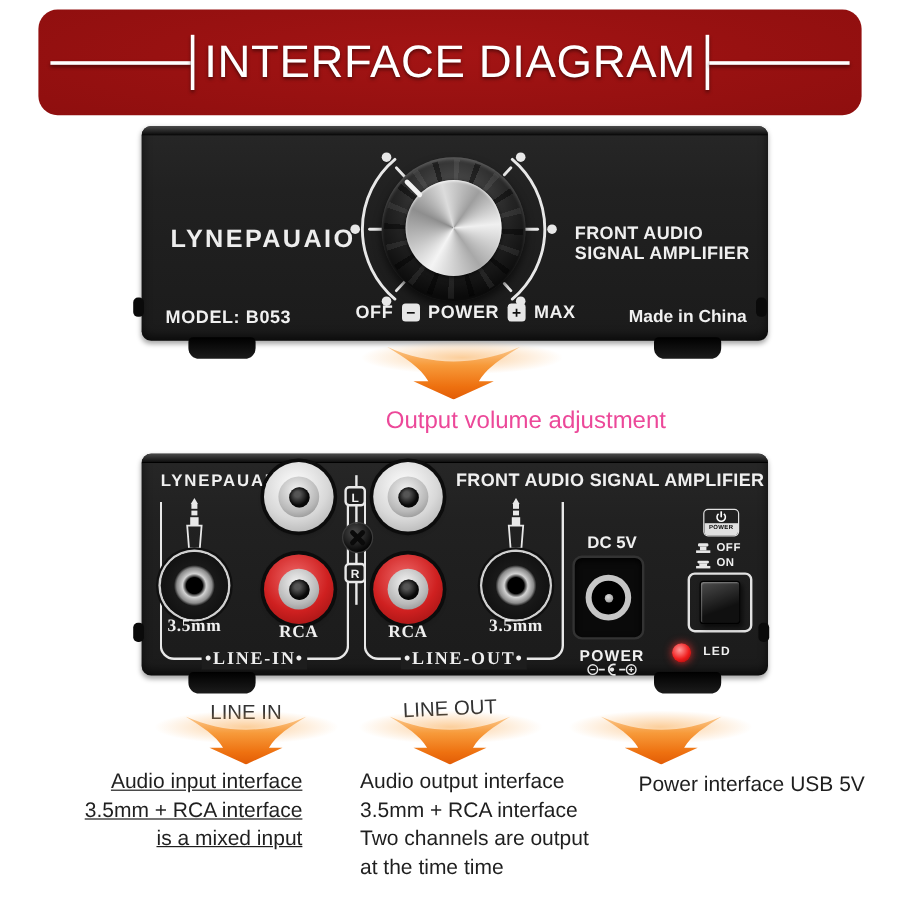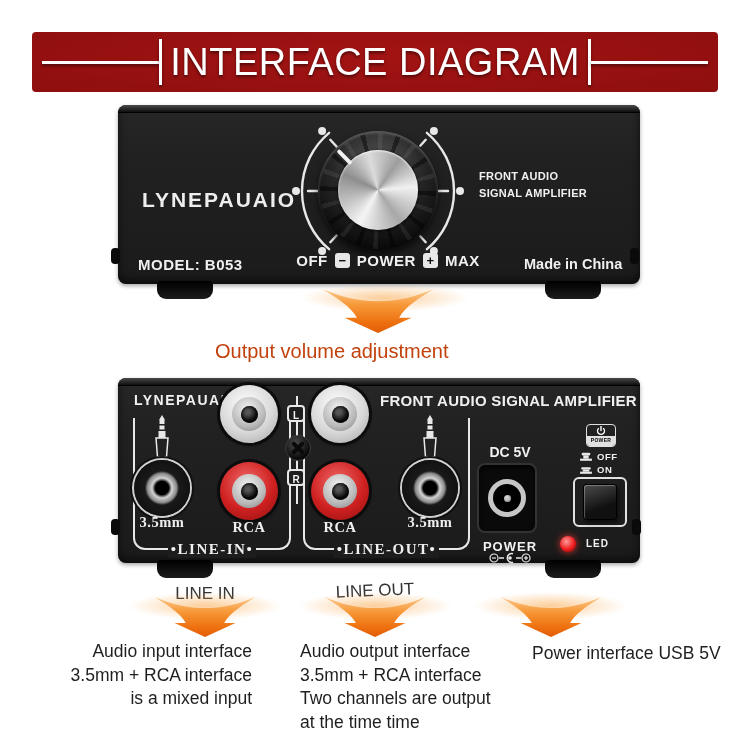--- a/index.html
+++ b/index.html
@@ -1,22 +1,22 @@
 <!DOCTYPE html>
 <html><head>
 <meta charset="utf-8">
 <style>
   html,body{margin:0;padding:0;background:#fff;}
   #stage{position:relative;width:750px;height:750px;background:#ffffff;overflow:hidden;
          font-family:"Liberation Sans",sans-serif;}
 
   
-  .banner{position:absolute;left:32px;top:8px;width:686px;height:60px;border-radius:4px;
+  .banner{position:absolute;left:32px;top:8px;width:686px;height:88px;border-radius:16px;
     background:radial-gradient(130% 170% at 50% 42%,#a31414 0%,#8d0e0e 55%,#780a0a 100%);
-    display:flex;align-items:center;padding:0 10px;box-sizing:border-box;margin-top:24px;}
+    display:flex;align-items:center;padding:0 10px;box-sizing:border-box;}
   .banner-line{flex:1;height:3px;background:#fff;box-shadow:0 2px 3px rgba(0,0,0,.45);}
   .banner-bar{width:3px;height:46px;background:#fff;box-shadow:0 2px 3px rgba(0,0,0,.45);}
   .banner-title{color:#fff;font-size:38px;letter-spacing:.5px;padding:0 8px;white-space:nowrap;
     text-shadow:0 2px 3px rgba(0,0,0,.5);}
 
   
   .panel{position:absolute;left:118px;width:522px;border-radius:8px;
     background:linear-gradient(180deg,#3a3a3a 0,#262626 9px,#212121 30%,#1b1b1b 100%);
     box-shadow:inset 0 -4px 8px rgba(0,0,0,.6),0 2px 4px rgba(0,0,0,.35);}
   .panel::before{content:"";position:absolute;left:0;right:0;top:0;height:7px;
@@ -26,21 +26,21 @@
   .foot{position:absolute;width:56px;height:18px;background:linear-gradient(#000,#1c1c1c);
     border-radius:4px 4px 9px 9px;}
   .nub{position:absolute;width:9px;height:16px;background:#0a0a0a;border-radius:4px;}
 
   .wt{color:#f0f0f0;font-weight:bold;position:absolute;white-space:nowrap;}
   .serif-lbl{position:absolute;color:#efefef;font-family:"Liberation Serif",serif;font-weight:bold;
     font-size:14.5px;letter-spacing:.5px;text-align:center;white-space:nowrap;}
 
   
   .brand-front{left:142px;top:188px;font-size:21px;font-weight:800;letter-spacing:2px;color:#ededed;}
-  .front-title{left:479px;top:168px;font-size:11px;line-height:17px;letter-spacing:.3px;}
+  .front-title{left:479px;top:186px;font-size:15px;line-height:17px;letter-spacing:.3px;}
   .model{left:138px;top:256px;font-size:15px;letter-spacing:.5px;}
   .madein{left:524px;top:256px;font-size:14.5px;}
   .volume-row{position:absolute;left:288px;top:252px;width:200px;display:flex;align-items:center;
     justify-content:center;gap:7px;}
   .volume-row .txt{color:#f0f0f0;font-weight:bold;font-size:15px;letter-spacing:.5px;}
   .sign-box{width:15px;height:15px;background:#e7e7e7;border-radius:3px;color:#101010;font-weight:bold;
     font-size:13px;line-height:15px;text-align:center;}
 
   
   .knob-scale{position:absolute;left:285px;top:98px;}
@@ -53,21 +53,21 @@
   .knob-silver{position:absolute;left:338px;top:150px;width:80px;height:80px;border-radius:50%;
     background:conic-gradient(from 210deg,#f4f4f4,#c2c2c2 40deg,#8e8e8e 85deg,#dcdcdc 135deg,
       #9e9e9e 185deg,#f0f0f0 235deg,#a8a8a8 295deg,#f4f4f4 360deg);
     box-shadow:inset 0 1px 2px rgba(255,255,255,.8),0 1px 4px rgba(0,0,0,.7);}
   .knob-indicator{position:absolute;left:335px;top:155px;width:19px;height:4px;background:#f2f2f2;
     border-radius:2px;transform:rotate(45deg);}
 
   
   .glow{position:absolute;background:radial-gradient(ellipse at center,rgba(249,166,72,.55),rgba(249,166,72,0) 70%);}
   .arrow{position:absolute;}
-  .caption-volume{position:absolute;left:215px;top:340px;width:340px;text-align:left;font-size:20px;color:#c2410c;}
+  .caption-volume{position:absolute;left:215px;top:340px;width:340px;text-align:right;font-size:20px;color:#ec4899;}
 
   
   .brand-rear{left:134px;top:392px;font-size:14px;letter-spacing:1.5px;}
   .rear-title{left:380px;top:392px;width:252px;font-size:15px;letter-spacing:.3px;text-align:right;}
   .bracket{position:absolute;top:418px;height:132px;border:2px solid #e8e8e8;border-top:none;
     border-radius:0 0 12px 12px;box-sizing:border-box;}
   .bracket-in{left:133px;width:158px;}
   .bracket-out{left:303px;width:167px;}
   .bracket-label{position:absolute;bottom:-10px;width:100%;text-align:center;}
   .bracket-label span{display:inline-block;background:#1d1d1d;padding:0 3px;color:#efefef;
@@ -123,21 +123,21 @@
     background:linear-gradient(160deg,#4c4c4c,#101010 65%);
     box-shadow:inset 1px 1px 1px rgba(255,255,255,.3),2px 3px 4px rgba(0,0,0,.6);}
   .led{position:absolute;left:560px;top:536px;width:16px;height:16px;border-radius:50%;
     background:radial-gradient(circle at 40% 35%,#ff9a9a,#ef1c1c 55%,#7e0606);
     box-shadow:0 0 7px rgba(255,50,50,.85);}
   .led-lbl{left:586px;top:538px;font-size:10px;letter-spacing:1px;}
 
   
   .co-label{position:absolute;width:120px;text-align:center;font-size:17px;color:#333;}
   .cap{position:absolute;font-size:17.5px;line-height:23.5px;color:#1f1f1f;}
-  .cap-in{left:28px;top:640px;width:224px;text-align:right;}
+  .cap-in{left:28px;top:640px;width:224px;text-align:right;text-decoration:underline;}
   .cap-out{left:300px;top:640px;width:240px;text-align:left;}
   .cap-pwr{left:518px;top:642px;width:220px;text-align:left;margin-left:14px;}
 </style>
 </head>
 <body>
 
 <div id="stage">
 
   <svg width="0" height="0" style="position:absolute" aria-hidden="true">
     <defs>

